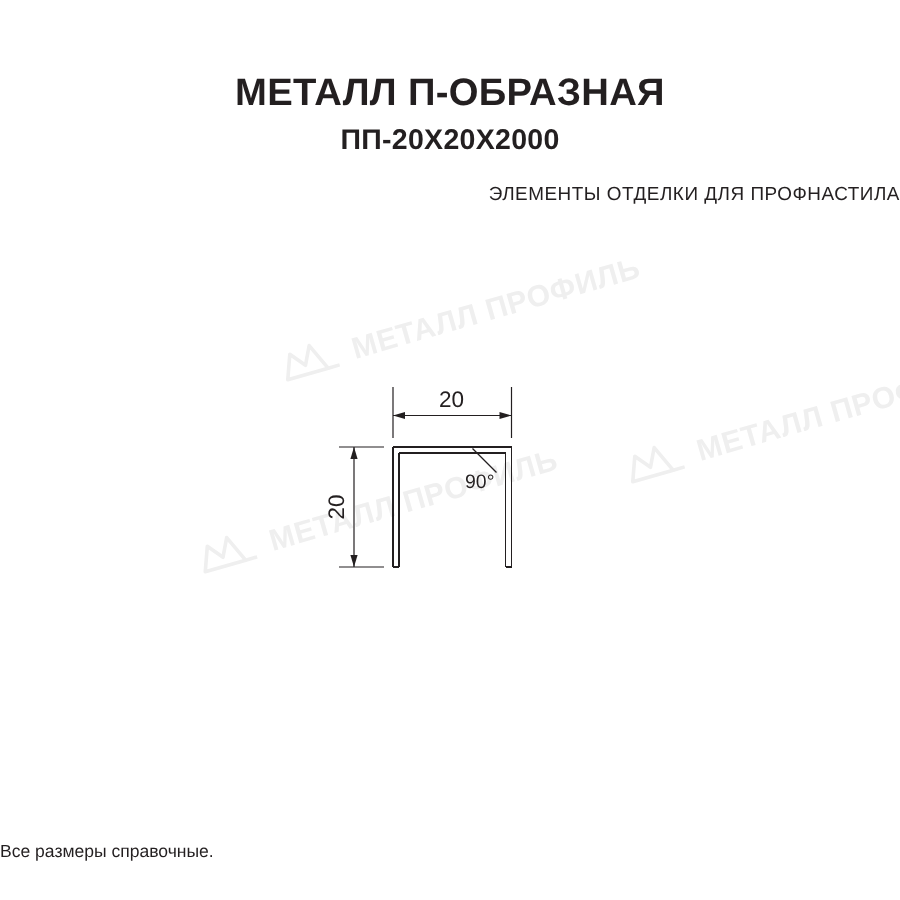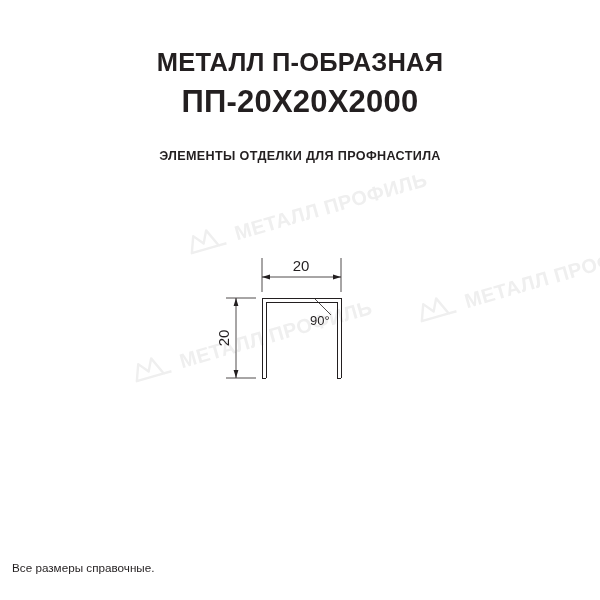--- a/index.html
+++ b/index.html
@@ -32,34 +32,35 @@
     text-align: center;
   }
   .title-main {
     font-size: 25.5px;
     font-weight: bold;
     letter-spacing: 0.2px;
     line-height: 1.26;
     margin: 0;
   }
   .title-sub {
-    font-size: 31px;
+    font-size: 19px;
     font-weight: bold;
     letter-spacing: 0.2px;
     line-height: 1.26;
     margin: 0;
     padding-top: 4px;
   }
   .subtitle {
     font-size: 12.6px;
-    font-weight: bold;
+    font-weight: normal;
     letter-spacing: 0.35px;
-    margin: 12px;
+    margin: 0;
     padding-top: 16px;
     color: #231f20;
+    text-align: right;
   }
 
   
   .watermark {
     position: absolute;
     display: flex;
     align-items: center;
     gap: 9px;
     opacity: 1;
     pointer-events: none;
@@ -98,21 +99,20 @@
     display: block;
   }
 
   
   .footer {
     position: absolute;
     left: 0;
     bottom: 22px;
     width: 536px;
     box-sizing: border-box;
-    padding-left: 12px;
   }
   .footer-line {
     font-size: 11.7px;
     line-height: 1.62;
     color: #231f20;
     white-space: nowrap;
   }
 </style>
 </head>
 <body>

